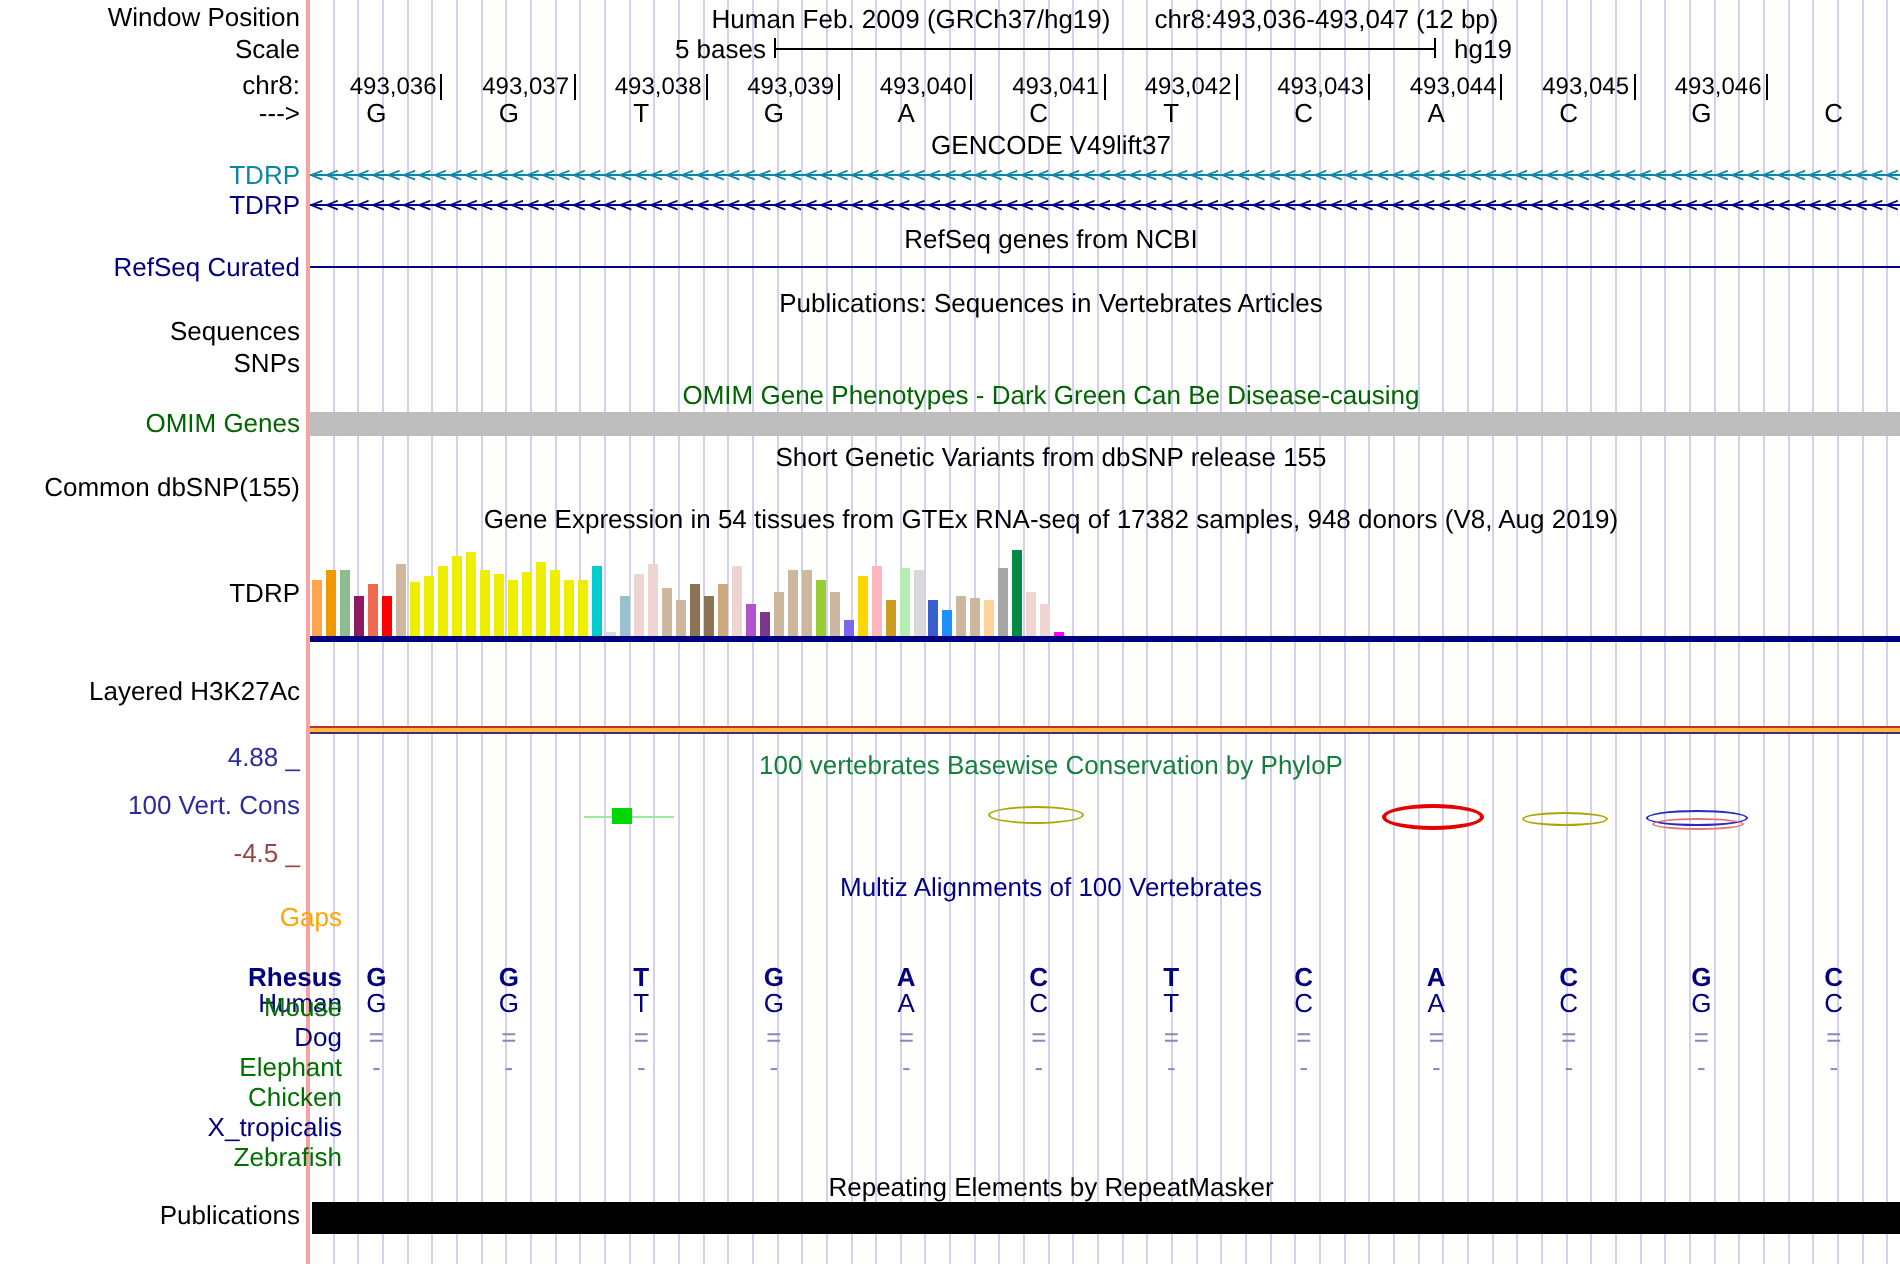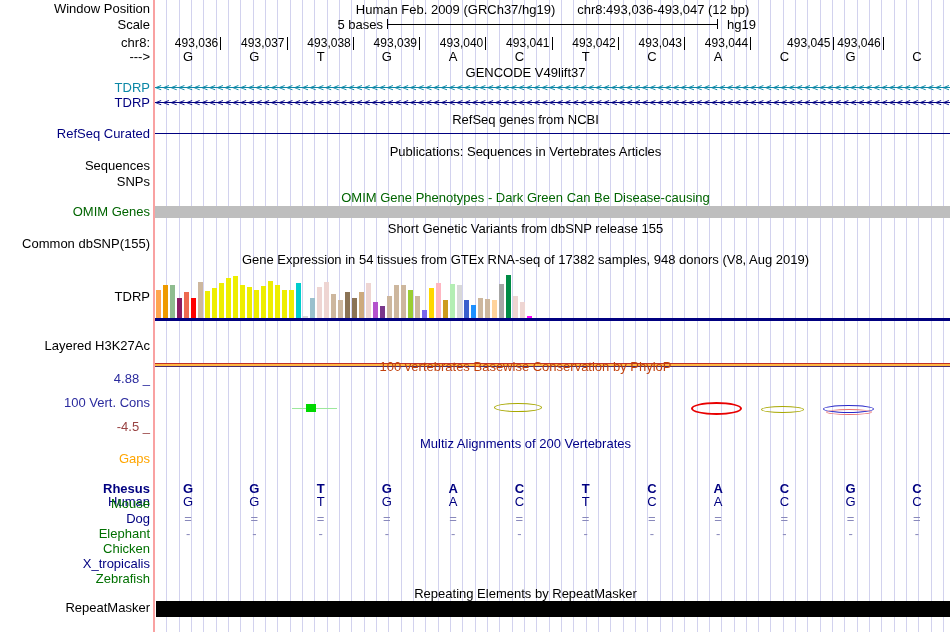--- a/index.html
+++ b/index.html
@@ -24,21 +24,21 @@
   .bars { position:absolute; left:156px; top:271px; width:600px; height:47px; display:flex; align-items:flex-end; }
   .bars div { width:5px; margin-right:2px; }
   .baseline-navy { position:absolute; left:155px; top:318px; width:795px; height:3px; background:#000080; }
   .omim-bar { position:absolute; left:155px; top:206px; width:795px; height:12px; background:#bebebe; }
   .refseq-line { position:absolute; left:155px; top:133px; width:795px; height:1px; background:#000080; }
   .layered-line { position:absolute; left:155px; top:363px; width:795px; height:4px;
                   background:linear-gradient(to bottom, #c03028 0 1px, #ffb843 1px 3px, #4a2a68 3px 4px); }
   .rmsk-bar { position:absolute; left:156px; top:601px; width:794px; height:16px; background:#000; }
   .lens { position:absolute; border:1px solid; border-radius:50%; }
   .mz-row { position:absolute; left:0; width:950px; height:15px; }
-  .mz-row .mz-label { position:absolute; left:0; width:150px; text-align:right; height:15px; line-height:15px; }
+  .mz-row .mz-label { position:absolute; left:0; width:150px; text-align:right; height:15px; line-height:15px;padding-left:21px; }
   .mz-row .mz-cells { position:absolute; left:155px; width:795px; height:15px; line-height:15px; display:flex; }
   .mz-row .mz-cells span { flex:1; text-align:center; }
 </style>
 </head>
 <body>
 
 <div class="canvas">
   <div class="grid"></div>
   <div class="redline"></div>
 
@@ -59,21 +59,21 @@
   <div class="coords">
       <div style="left: 1.25px;">493,036</div>
       <div style="left: 67.5px;">493,037</div>
       <div style="left: 133.75px;">493,038</div>
       <div style="left: 200px;">493,039</div>
       <div style="left: 266.25px;">493,040</div>
       <div style="left: 332.5px;">493,041</div>
       <div style="left: 398.75px;">493,042</div>
       <div style="left: 465px;">493,043</div>
       <div style="left: 531.25px;">493,044</div>
-      <div style="left: 597.5px; padding-left: 16px;">493,045</div>
+      <div style="left: 597.5px;">493,045</div>
       <div style="left: 663.75px;">493,046</div>
     </div>
 
   <div class="lbl" style="top:50px">---&gt;</div>
   <div class="cells" style="top:50px">
       <span>G</span>
       <span>G</span>
       <span>T</span>
       <span>G</span>
       <span>A</span>
@@ -163,33 +163,33 @@
       <div style="background: rgb(0, 139, 69); height: 43px;"></div>
       <div style="background: rgb(238, 213, 210); height: 22px;"></div>
       <div style="background: rgb(238, 213, 210); height: 16px;"></div>
       <div style="background: rgb(255, 0, 255); height: 2px;"></div>
     </div>
   <div class="baseline-navy"></div>
 
   <div class="lbl" style="top:339px">Layered H3K27Ac</div>
   <div class="layered-line"></div>
 
-  <div class="title" style="top:360px; color:#c2410c">100 vertebrates Basewise Conservation by PhyloP</div>
+  <div class="title" style="top:376px; color:#15803d">100 vertebrates Basewise Conservation by PhyloP</div>
   <div class="lbl" style="top:372px; color:#2b2b9e">4.88 _</div>
   <div class="lbl" style="top:396px; color:#2b2b9e">100 Vert. Cons</div>
   <div class="lbl" style="top:420px; color:#994444">-4.5 _</div>
   <div style="position:absolute; left:292px; top:408px; width:45px; height:1px; background:#9ce89c"></div>
   <div style="position:absolute; left:306px; top:404px; width:10px; height:8px; background:#00d800"></div>
   <div class="lens" style="left:494px; top:403px; width:46px; height:7px; color:#a8a800"></div>
   <div class="lens" style="left:691px; top:402px; width:47px; height:9px; color:#e80000; border-width:2px"></div>
   <div class="lens" style="left:761px; top:406px; width:41px; height:5px; color:#a8a800"></div>
   <div class="lens" style="left:823px; top:405px; width:49px; height:6px; color:#2828c8"></div>
   <div class="lens" style="left:826px; top:409px; width:44px; height:4px; color:#e87070"></div>
 
-  <div class="title" style="top:437px; color:#000088">Multiz Alignments of 200 Vertebrates</div>
+  <div class="title" style="top:437px; color:#000088">Multiz Alignments of 100 Vertebrates</div>
   <div id="multiz" style="position:absolute; left:0; top:451px; width:950px; height:135px">
       <div class="mz-row" style="top: 0px;">
         <div class="mz-label" style="color: rgb(255, 165, 0);">Gaps</div>
         <div class="mz-cells" style="color: rgb(136, 136, 187);"></div>
       </div>
       <div class="mz-row" style="top: 15px; margin-top: 28px;">
         <div class="mz-label" style="color: rgb(0, 0, 128);">Human</div>
         <div class="mz-cells" style="color: rgb(0, 0, 128);">
           <span>G</span>
           <span>G</span>
@@ -268,15 +268,15 @@
         <div class="mz-label" style="color: rgb(0, 112, 0);">Chicken</div>
         <div class="mz-cells" style="color: rgb(136, 136, 187);"></div>
       </div>
       <div class="mz-row" style="top: 120px;">
         <div class="mz-label" style="color: rgb(0, 112, 0);">Zebrafish</div>
         <div class="mz-cells" style="color: rgb(136, 136, 187);"></div>
       </div>
     </div>
 
   <div class="title" style="top:587px">Repeating Elements by RepeatMasker</div>
-  <div class="lbl" style="top:601px">RepeatMasker</div>
+  <div class="lbl" style="top:601px">Publications</div>
   <div class="rmsk-bar"></div>
 </div>
 
 </body></html>

